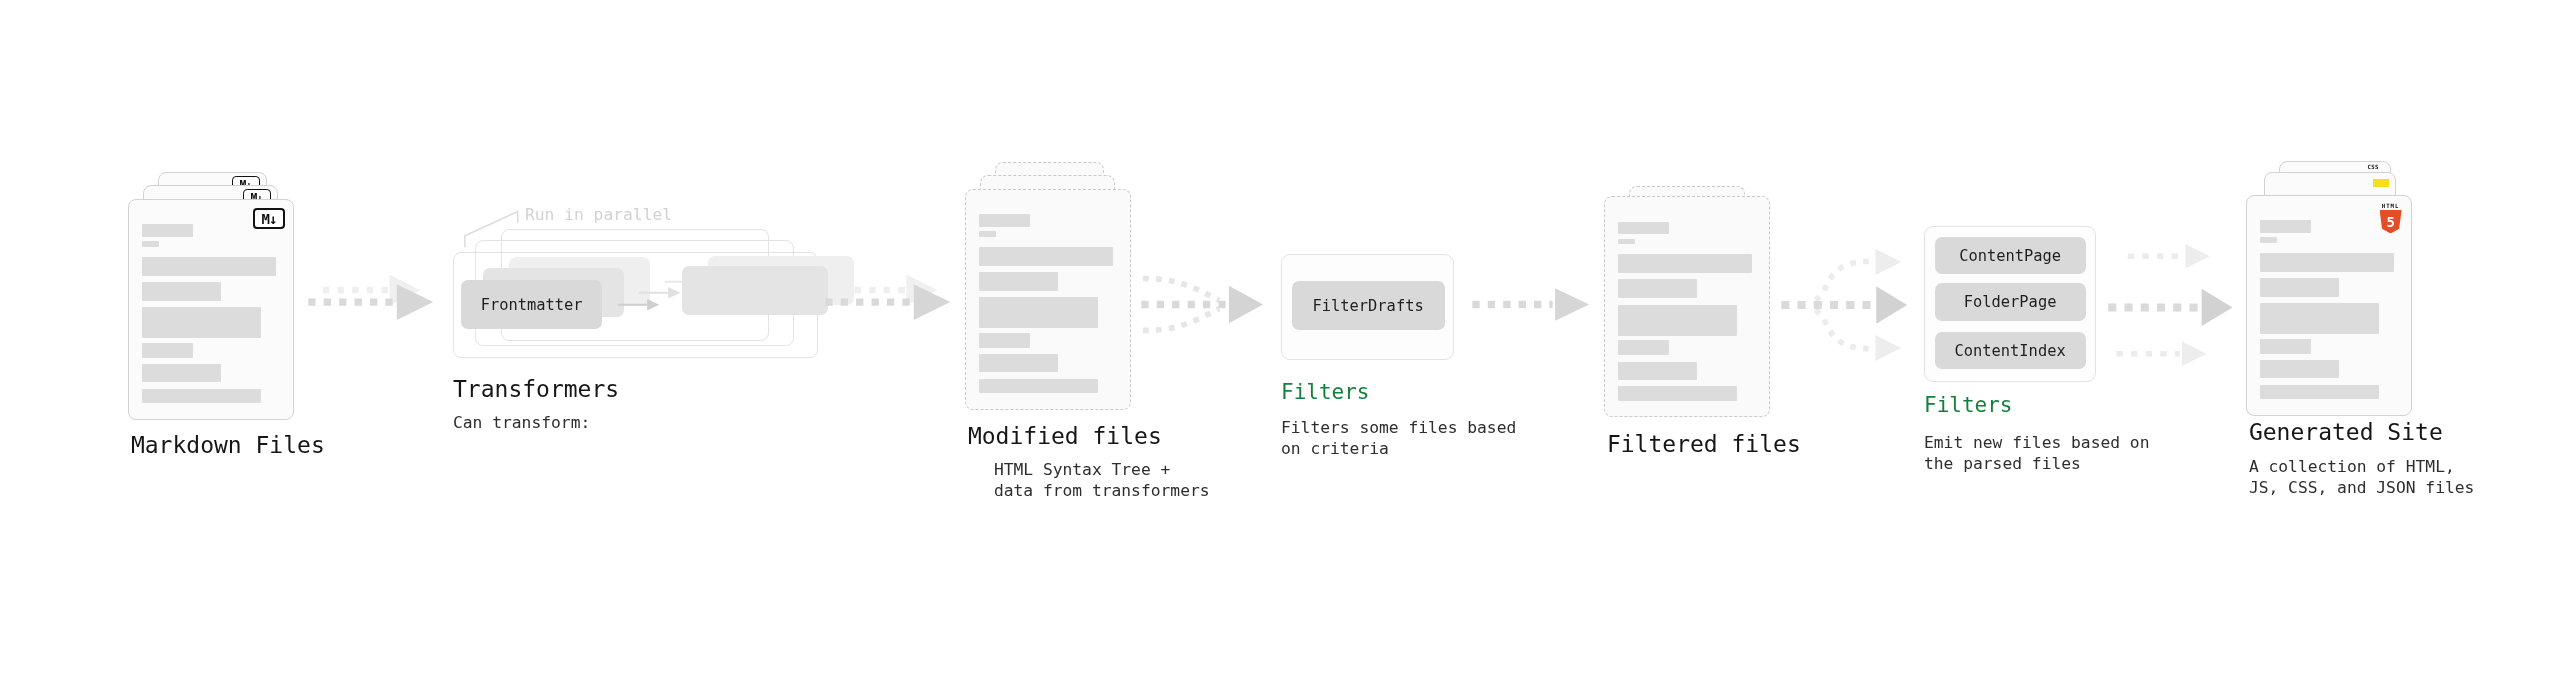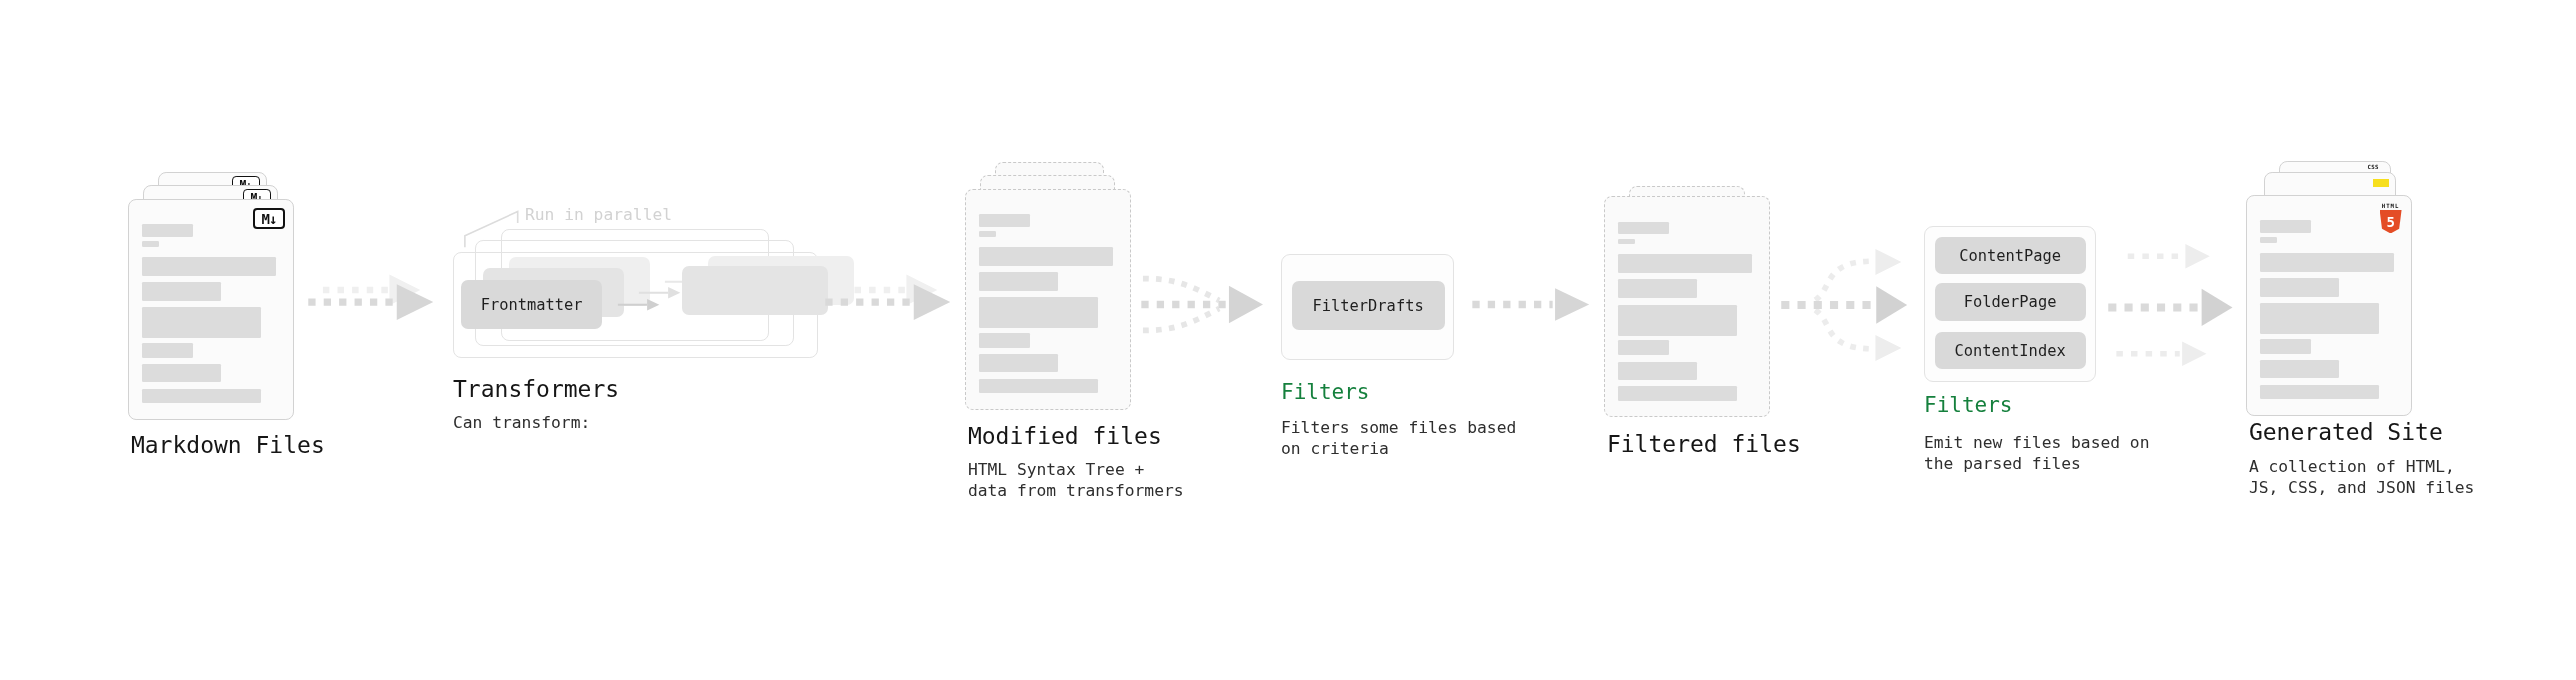--- a/index.html
+++ b/index.html
@@ -30,21 +30,21 @@
   .bar.b4{width:57%;height:18.7px;margin-top:6.5px;}
   .bar.b5{width:86%;height:31px;margin-top:6.5px;}
   .bar.b6{width:37%;height:14.6px;margin-top:4.9px;}
   .bar.b7{width:57%;height:18px;margin-top:6.5px;}
   .bar.b8{width:86%;height:14.6px;margin-top:6.5px;}
 
   .stack-title{position:absolute;left:4.9px;font-size:23px;line-height:24.4px;color:#161616;white-space:nowrap;}
   .stack-sub{position:absolute;left:4.9px;font-size:16.3px;line-height:21px;color:#2e2e2e;white-space:nowrap;}
   .stack.markdown  .stack-title{top:261px;}
   .stack.modified  .stack-title{top:262px;}
-  .stack.modified  .stack-sub{top:297px;}
+  .stack.modified  .stack-sub{top:297px;margin-left:26px;}
   .stack.filtered  .stack-title{top:248px;}
   .stack.generated .stack-title{top:259px;}
   .stack.generated .stack-sub{top:295px;}
 
   
   .md-icon{position:absolute;top:8.1px;right:8.1px;width:32.5px;height:21px;border:2px solid #111;
     border-radius:4.1px;background:#fff;font-weight:bold;font-size:14px;letter-spacing:-0.8px;
     display:flex;align-items:center;justify-content:center;color:#111;box-sizing:border-box;}
   .md-icon.small{top:3.3px;right:6.5px;width:28px;height:18px;font-size:11.4px;border-width:1.6px;}
   .html5-icon{position:absolute;top:6.5px;right:9.8px;width:22px;text-align:center;}

